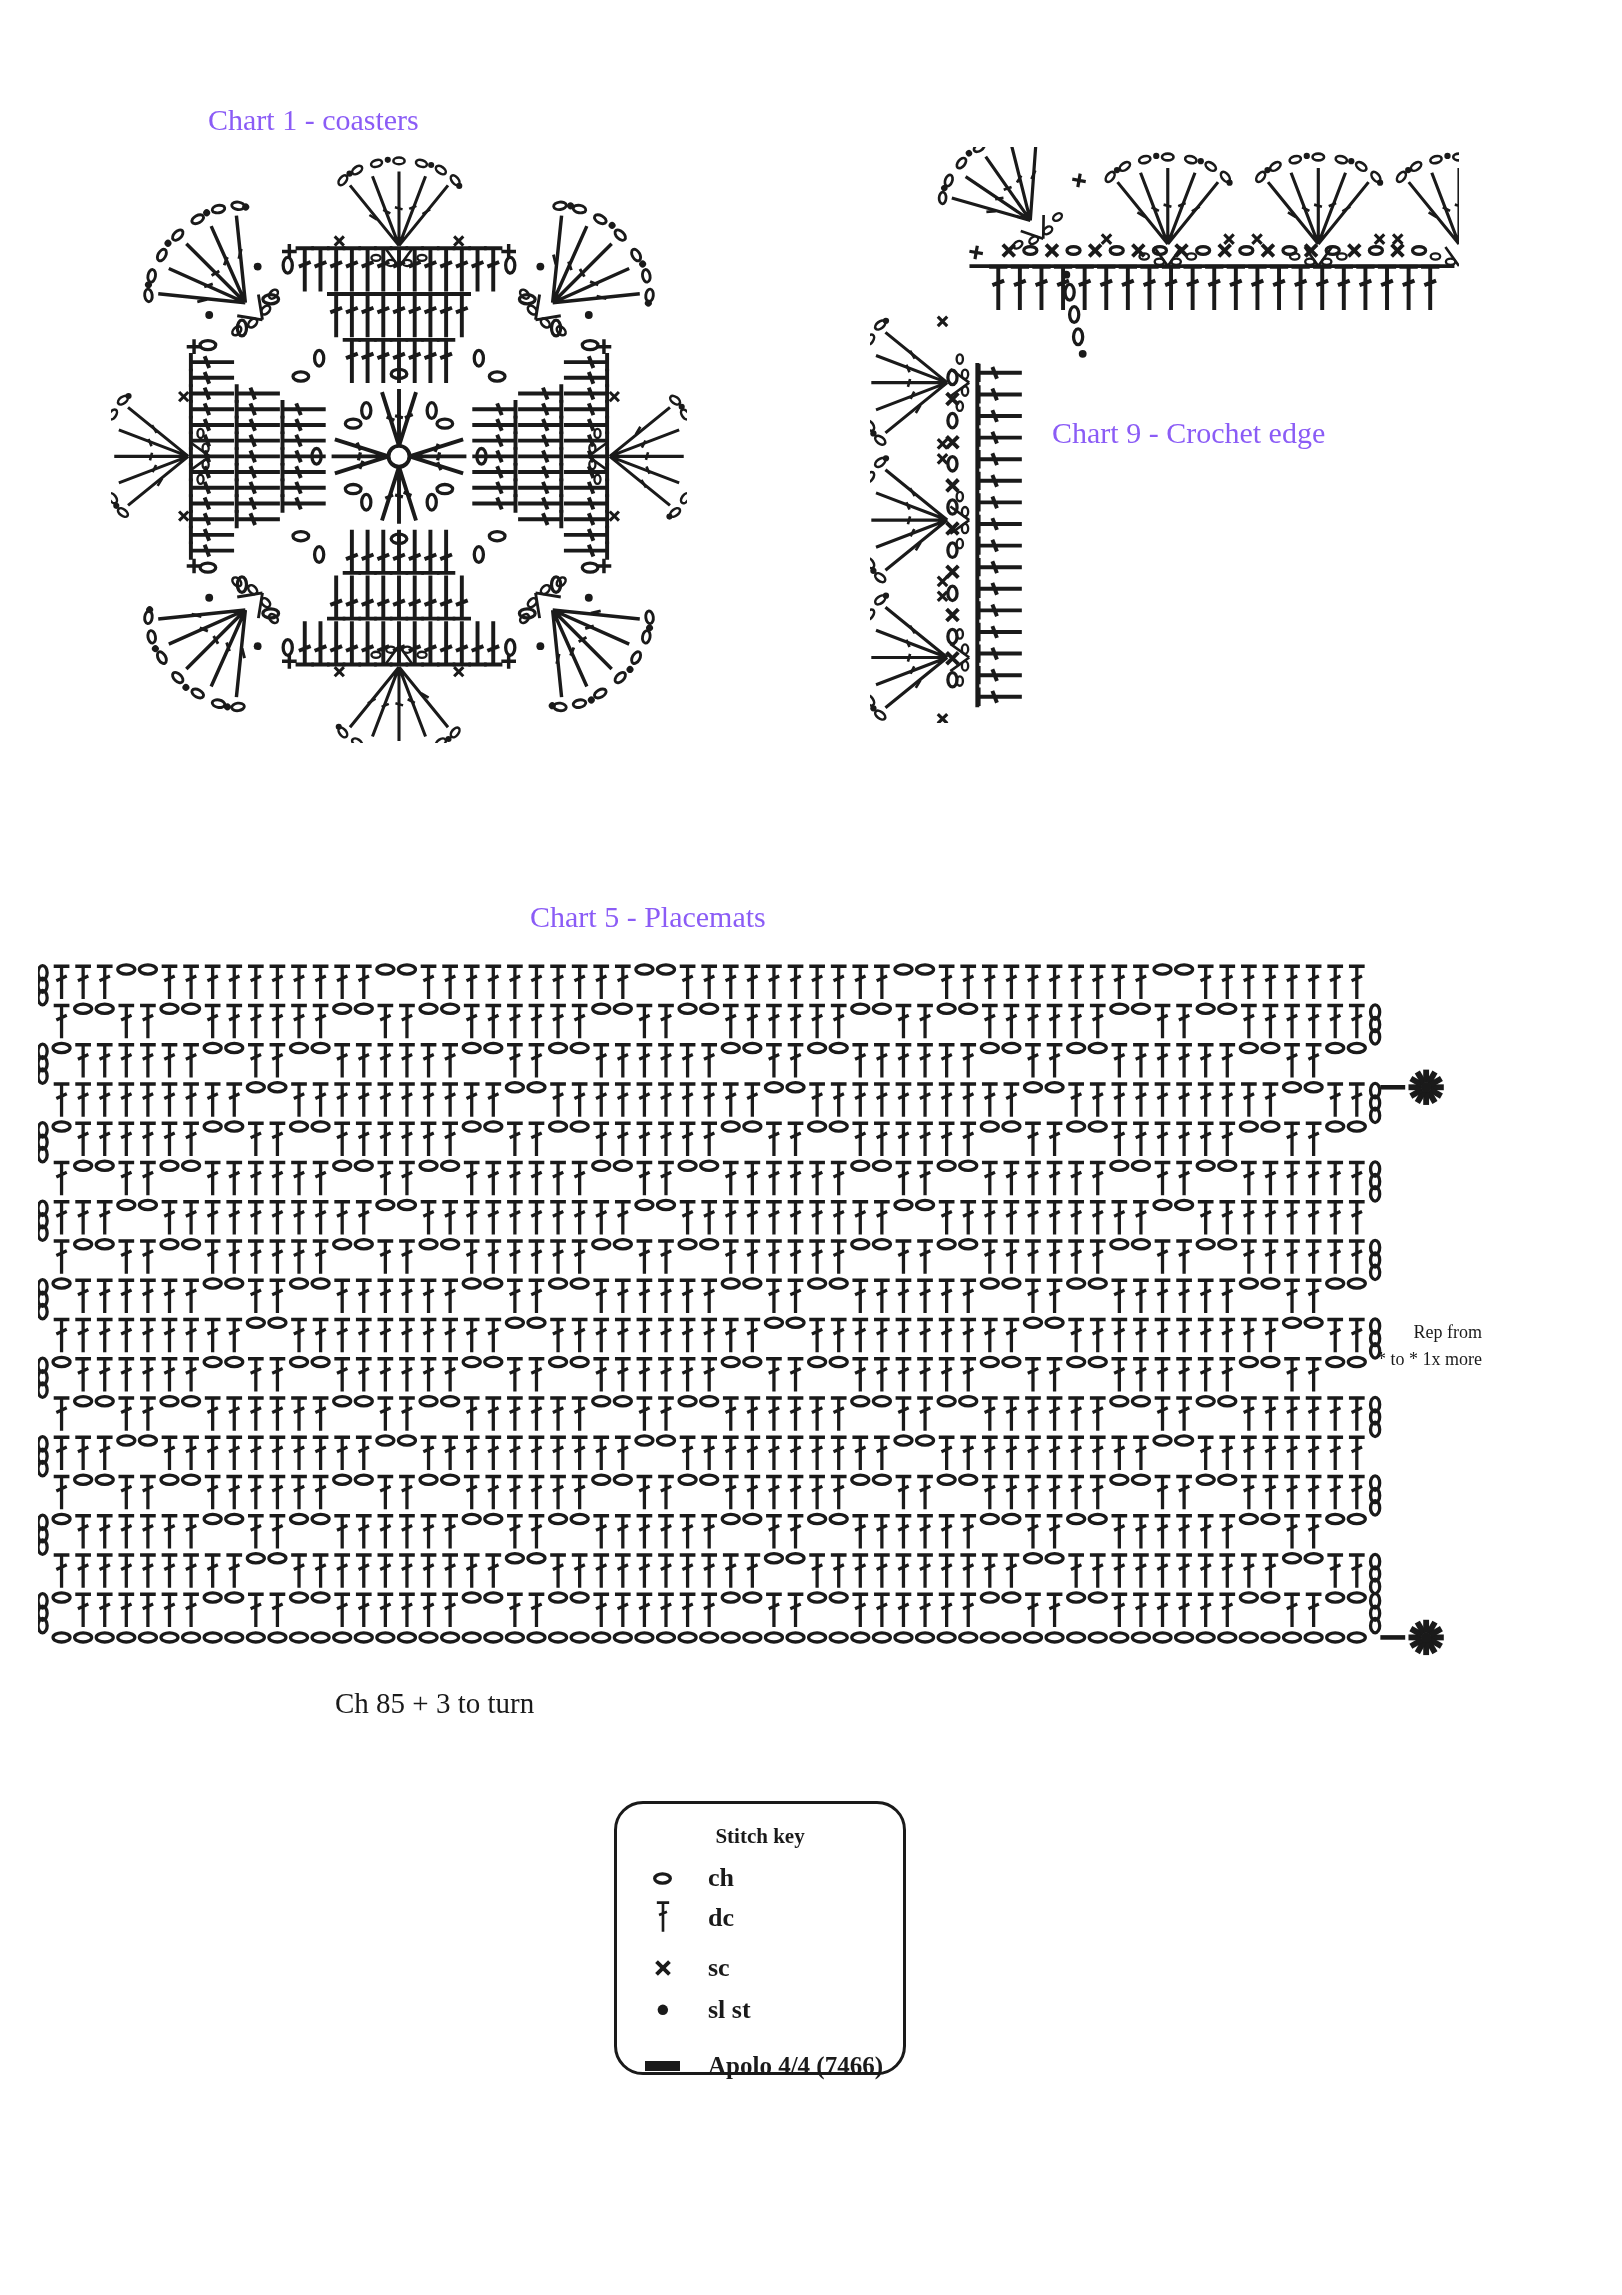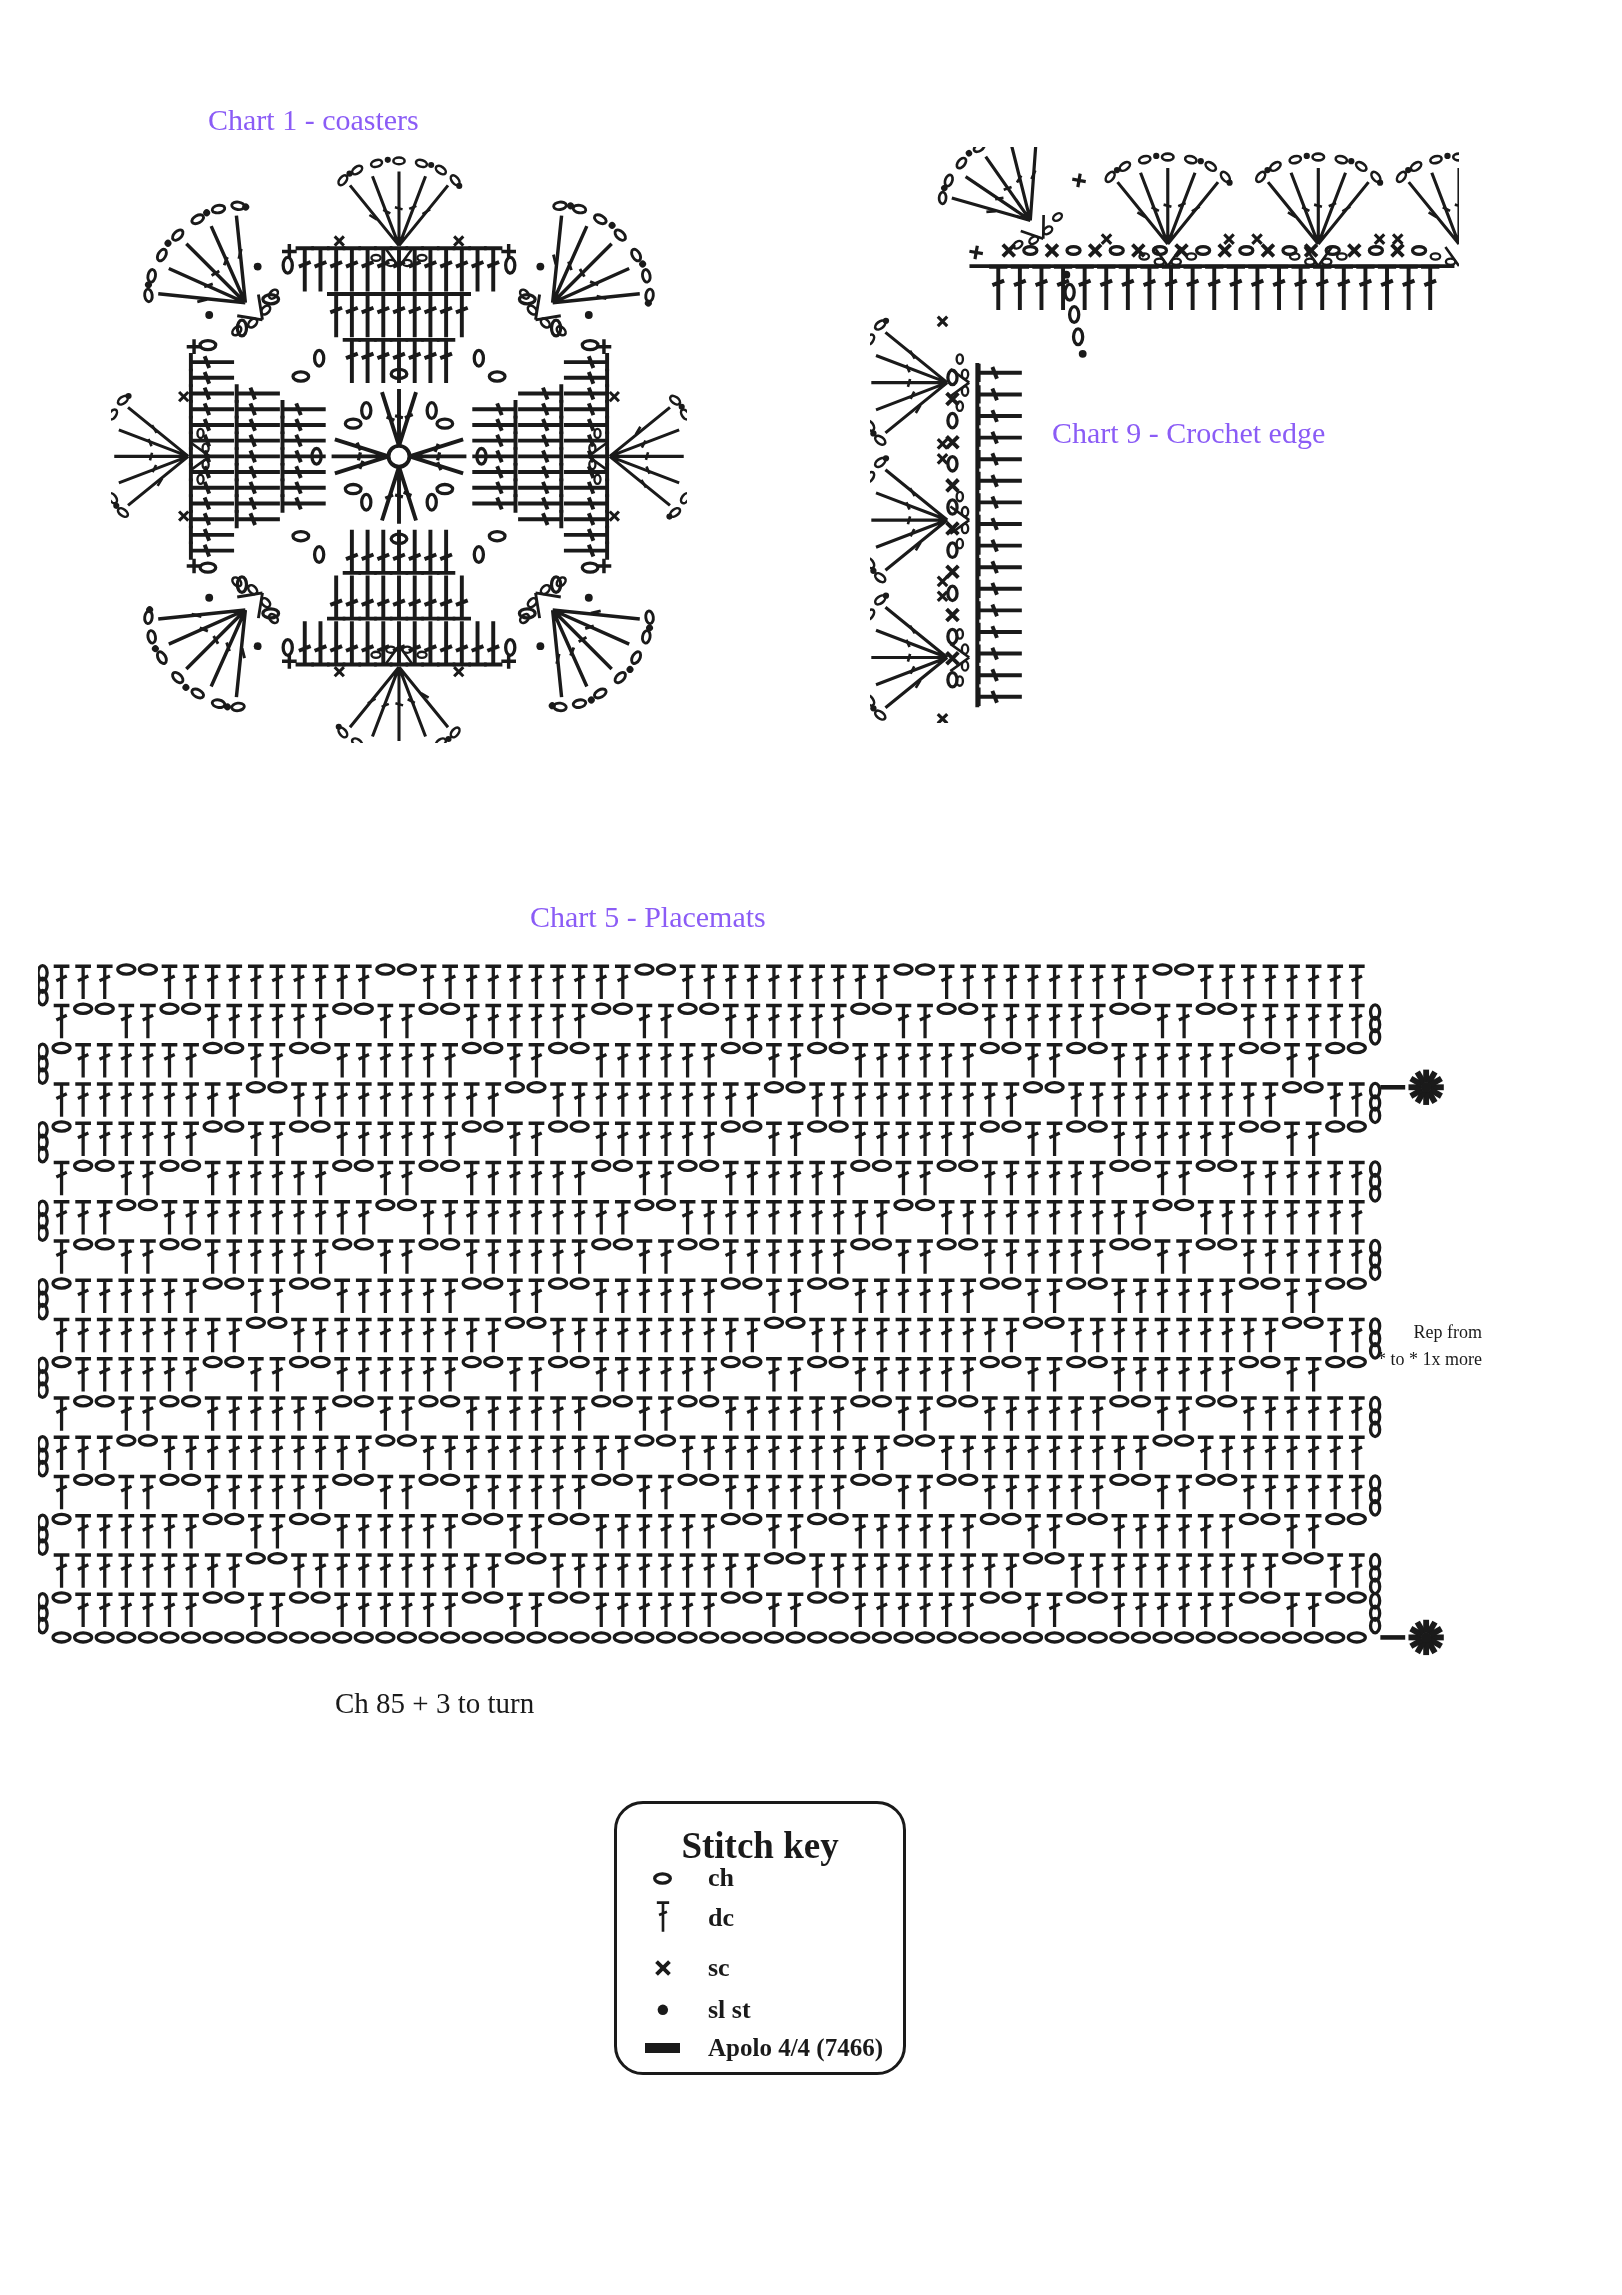--- a/index.html
+++ b/index.html
@@ -22,21 +22,21 @@
   svg{display:block;overflow:hidden;}
   .key-box{
     box-sizing:border-box;
     border:3.3px solid #1a1a1a;
     border-radius:29px;
     background:#ffffff;
   }
   .key-title{
     position:absolute;left:0;right:0;top:19.6px;
     text-align:center;
-    font-size:37px;font-weight:bold;
+    font-size:21px;font-weight:bold;
   }
   .key-row{
     position:absolute;left:22px;
     display:flex;align-items:center;
   }
   .key-sym{
     width:47px;display:flex;justify-content:center;align-items:center;
   }
   .key-label{
     font-size:26px;font-weight:bold;margin-left:22px;white-space:nowrap;
@@ -1517,21 +1517,21 @@
 
     <div class="key-row" style="top:191px;">
       <span class="key-sym">
         <svg width="15.7" height="15.7" viewBox="0 0 24 24">
             <circle cx="12" cy="12" r="8" fill="#1a1a1a"></circle>
           </svg>
       </span>
       <span class="key-label">sl st</span>
     </div>
 
-    <div class="key-row" style="top:230px;justify-content:center;">
+    <div class="key-row" style="top:248px;justify-content:center;">
       <span class="key-sym">
           <span class="yarn-bar"></span>
         </span>
       <span class="key-label" style="font-size:25px;">Apolo 4/4 (7466)</span>
     </div>
   </div>
 
 </div>
 
 

